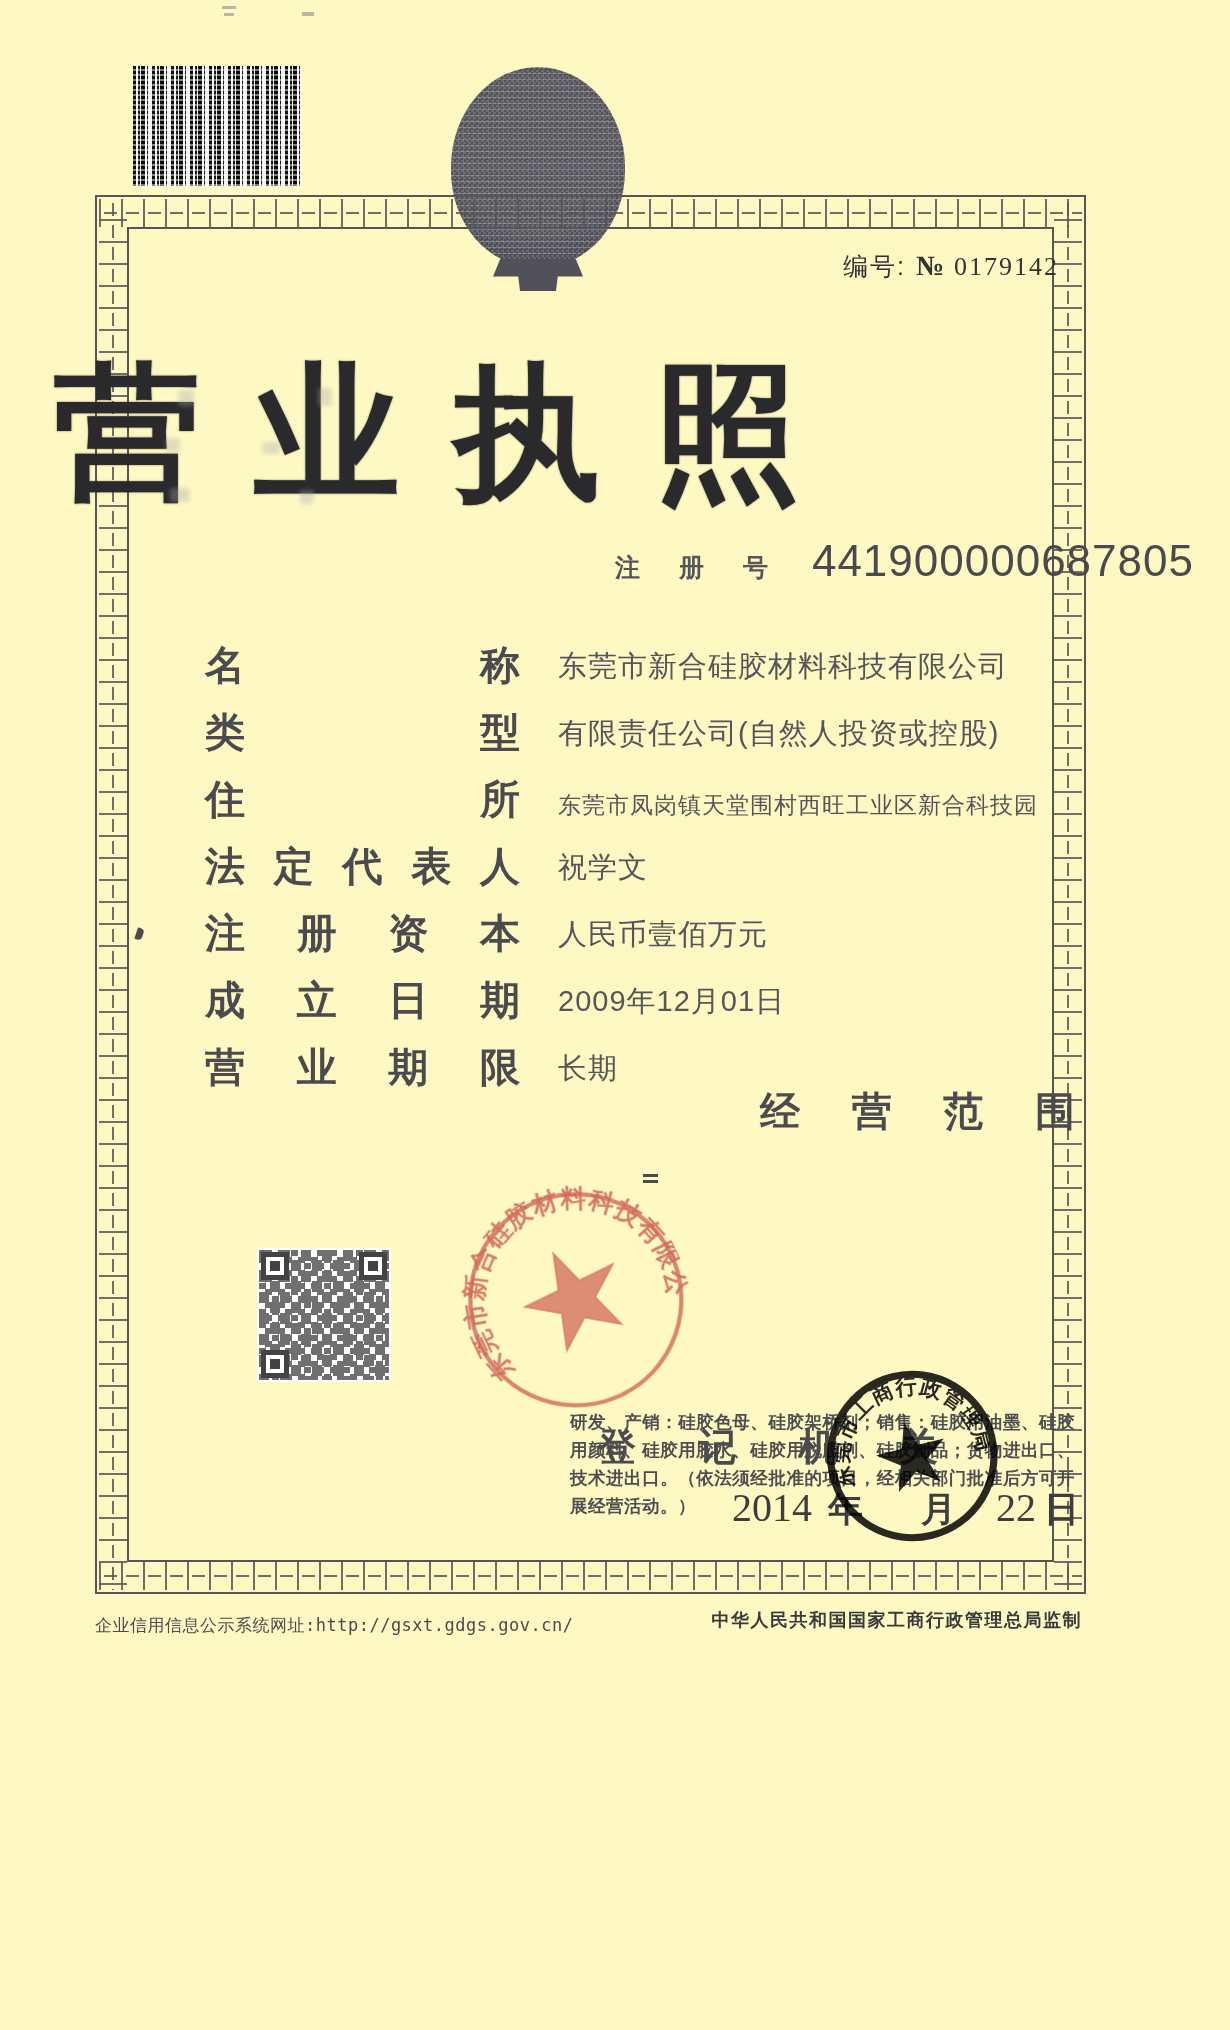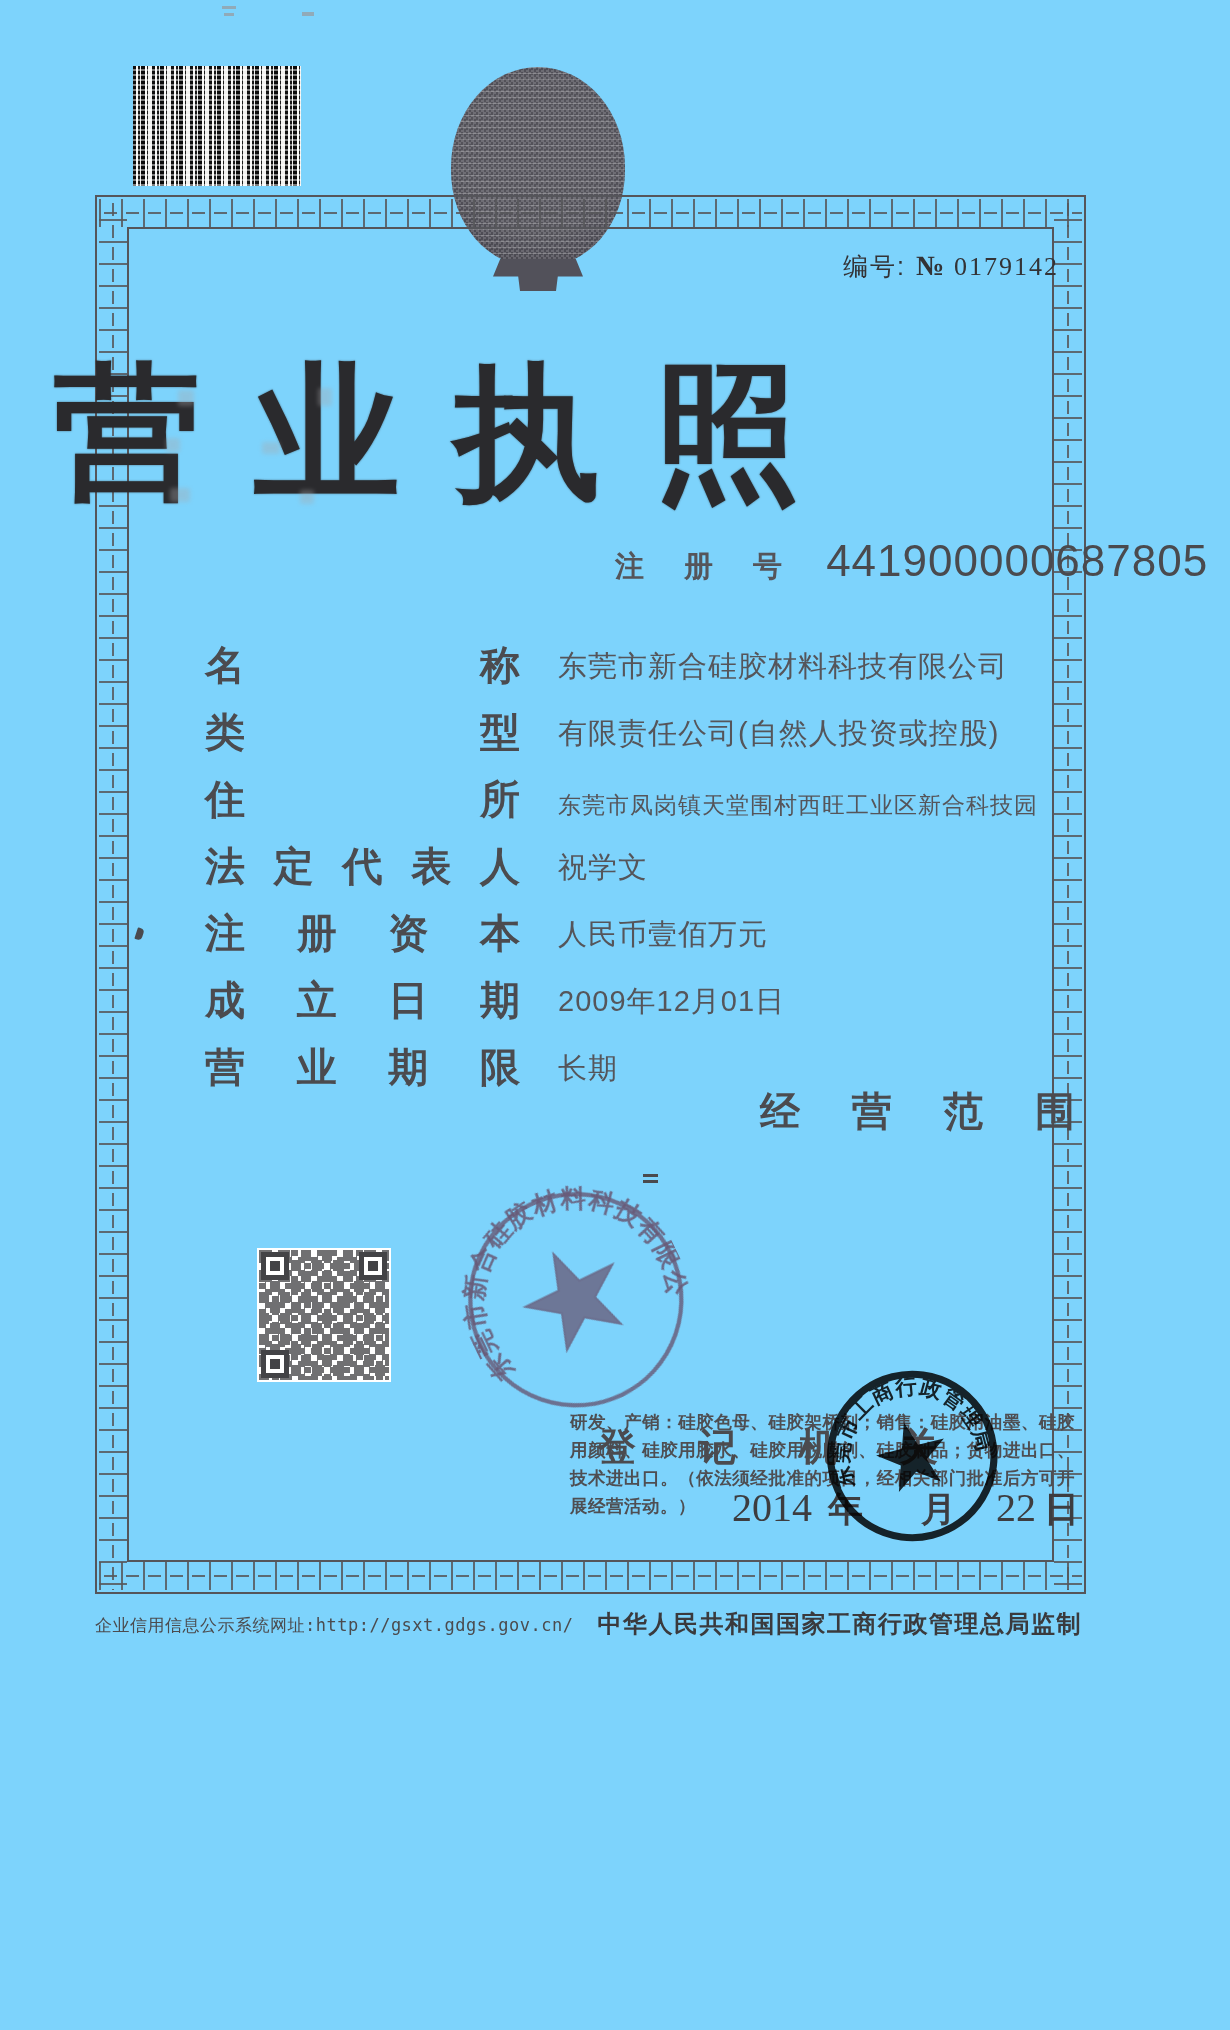--- a/index.html
+++ b/index.html
@@ -1,17 +1,17 @@
 <!DOCTYPE html>
 <html><head>
 <meta charset="utf-8">
 <style>
   html,body{margin:0;padding:0;background:#e9e9e7;}
   .page{
-    position:relative; width:1230px; height:2030px; background:#7dd3fc;
+    position:relative; width:1230px; height:2030px; background:#fef9c3;
     font-family:"Liberation Sans", sans-serif; overflow:hidden; margin:0 auto;
     color:#3a3a3c;
   }
 
   
   .corner-marks{position:absolute; left:222px; top:4px; width:120px; height:22px;}
   .corner-marks i{position:absolute; background:#9a9a9c; opacity:.7; filter:blur(.6px);}
   .corner-marks i:nth-child(1){left:0; top:2px; width:14px; height:3px;}
   .corner-marks i:nth-child(2){left:2px; top:9px; width:10px; height:3px;}
   .corner-marks i:nth-child(3){left:80px; top:8px; width:12px; height:4px;}
@@ -72,21 +72,21 @@
   
   .title{
     position:absolute; left:0; top:336px; width:100%; text-align:left;
     font-size:146px; font-weight:900; color:#2e2e31; letter-spacing:54px; padding-left:54px;
     box-sizing:border-box; text-shadow:0 0 2px rgba(46,46,49,.65); filter:contrast(1.05);
     white-space:nowrap;
   }
 
   
   .regno{position:absolute; left:615px; top:536px; display:flex; align-items:baseline; gap:28px;}
-  .regno .lbl{font-size:29px; letter-spacing:16px; color:#55555a; font-weight:600;}
+  .regno .lbl{font-size:25px; letter-spacing:16px; color:#55555a; font-weight:600;}
   .regno .num{font-family:Liberation Sans, sans-serif; font-size:44px; color:#4a4a4e; letter-spacing:1px;}
 
   
   .fields{position:absolute; left:205px; top:620px; width:870px;}
   .frow{display:flex; align-items:flex-end; height:67px;}
   .frow.tall{height:auto;flex-direction:column;}
   .flabel{
     width:315px; flex:0 0 315px; font-size:40px; font-weight:600; color:#4b4b4f;
     text-align:justify; text-align-last:justify; line-height:1.1; letter-spacing:0;
   }
@@ -121,21 +121,21 @@
 
   
   .registrar{position:absolute; left:598px; top:1422px; font-size:38px; font-weight:600; letter-spacing:26px; color:#4b4b4f; white-space:nowrap;}
   .dateline{position:absolute; left:732px; top:1484px; display:flex; align-items:baseline; color:#3d3d40; white-space:nowrap;}
   .dateline .num{font-family:"Liberation Serif",serif; font-size:40px;}
   .dateline .zh{font-size:35px; font-weight:600;}
   .dateline .g1{width:16px;} .dateline .g2{width:58px;} .dateline .g3{width:40px;} .dateline .g4{width:8px;}
 
   
   .footer-left{position:absolute; left:95px; top:1614px; font-size:17px; color:#4b4b4e; letter-spacing:.5px; font-family:"DejaVu Sans Mono",monospace;}
-  .footer-right{position:absolute; right:148px; top:1608px; font-size:24px; font-weight:600; color:#3a3a3d; letter-spacing:1.5px;}
+  .footer-right{position:absolute; right:148px; top:1608px; font-size:18px; font-weight:600; color:#3a3a3d; letter-spacing:1.5px;}
 
   
   .ghost{position:absolute; background:#a8a8ac; opacity:.35; filter:blur(2px); border-radius:2px;}
   .comma-mark{position:absolute; left:136px; top:928px; width:7px; height:12px; background:#4a4a4e; border-radius:1px 4px 4px 1px; transform:rotate(18deg);}
 </style>
 </head>
 <body>
 
 <div class="page">
 

